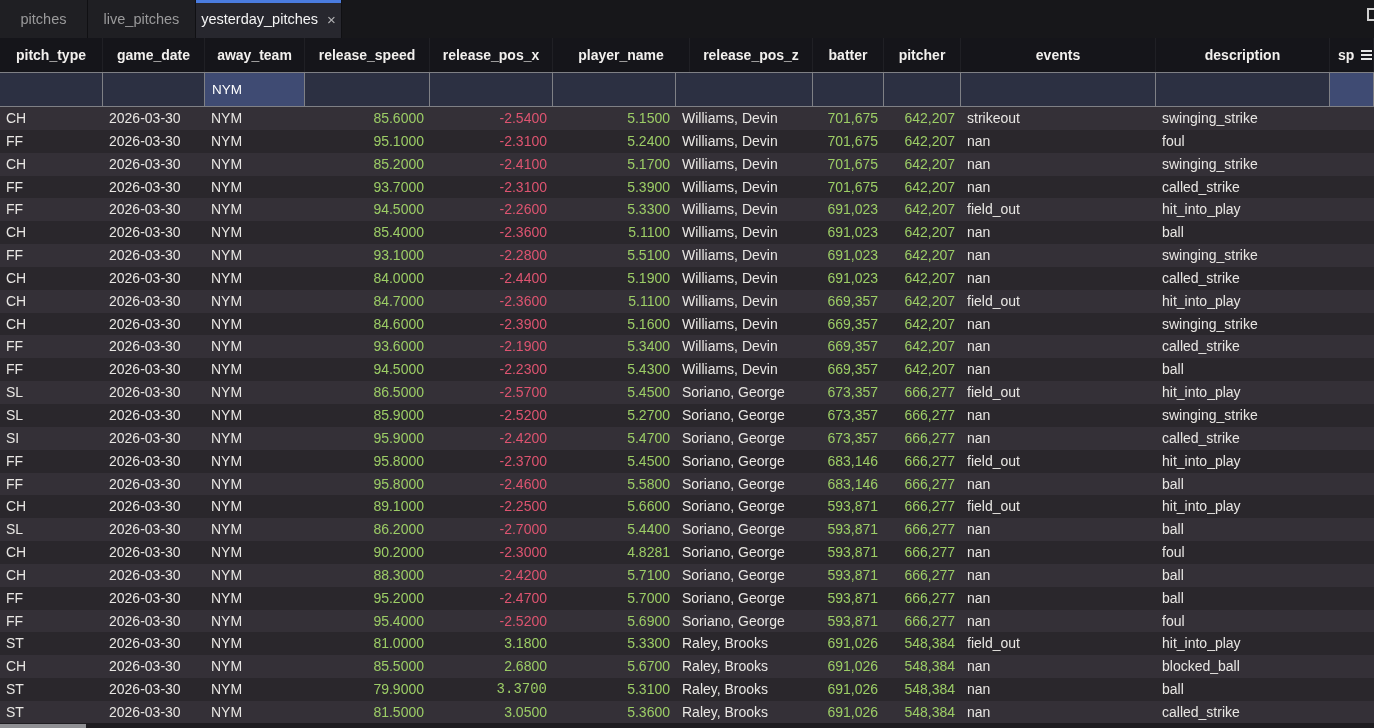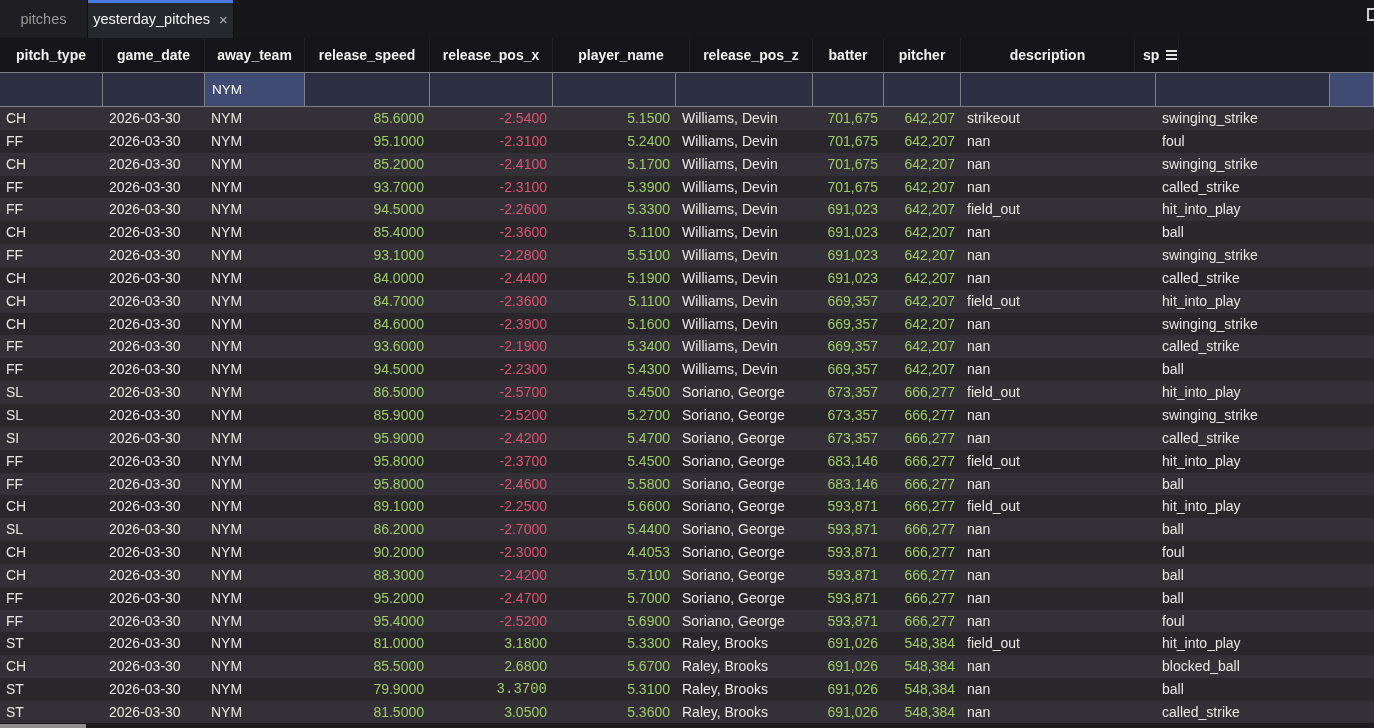--- a/index.html
+++ b/index.html
@@ -82,20 +82,23 @@
     background: #8f8f93;
   }
 </style>
 </head>
 <body>
 
 <div class="tabbar">
   <div class="tab t0">
     <span>pitches</span>
   </div>
+  <div class="tab t1">
+    <span>live_pitches</span>
+  </div>
   <div class="tab active">
     <span>yesterday_pitches</span>
     <span class="close">×</span>
   </div>
   <div class="win-icon"></div>
 </div>
 
 <div class="header">
     <div class="hcell" style="width: 103px;">
       <span>pitch_type</span>
@@ -116,20 +119,23 @@
       <span>player_name</span>
     </div>
     <div class="hcell" style="width: 123px;">
       <span>release_pos_z</span>
     </div>
     <div class="hcell" style="width: 71px;">
       <span>batter</span>
     </div>
     <div class="hcell" style="width: 77px;">
       <span>pitcher</span>
+    </div>
+    <div class="hcell" style="width: 195px;">
+      <span>events</span>
     </div>
     <div class="hcell" style="width: 174px;">
       <span>description</span>
     </div>
     <div class="hcell last" style="width: 44px;">
       <span>sp</span>
       <span class="hamburger">
         <i></i>
         <i></i>
         <i></i>
@@ -418,21 +424,21 @@
       <div class="cell" style="width: 195px;">nan</div>
       <div class="cell" style="width: 174px;">ball</div>
       <div class="cell" style="width: 44px;"></div>
     </div>
     <div class="row even">
       <div class="cell" style="width: 103px;">CH</div>
       <div class="cell" style="width: 102px;">2026-03-30</div>
       <div class="cell" style="width: 100px;">NYM</div>
       <div class="cell right green" style="width: 125px;">90.2000</div>
       <div class="cell right red" style="width: 123px;">-2.3000</div>
-      <div class="cell right green" style="width: 123px;">4.4053</div>
+      <div class="cell right green" style="width: 123px;">4.8281</div>
       <div class="cell" style="width: 137px;">Soriano, George</div>
       <div class="cell right green" style="width: 71px;">593,871</div>
       <div class="cell right green" style="width: 77px;">666,277</div>
       <div class="cell" style="width: 195px;">nan</div>
       <div class="cell" style="width: 174px;">foul</div>
       <div class="cell" style="width: 44px;"></div>
     </div>
     <div class="row odd">
       <div class="cell" style="width: 103px;">CH</div>
       <div class="cell" style="width: 102px;">2026-03-30</div>

